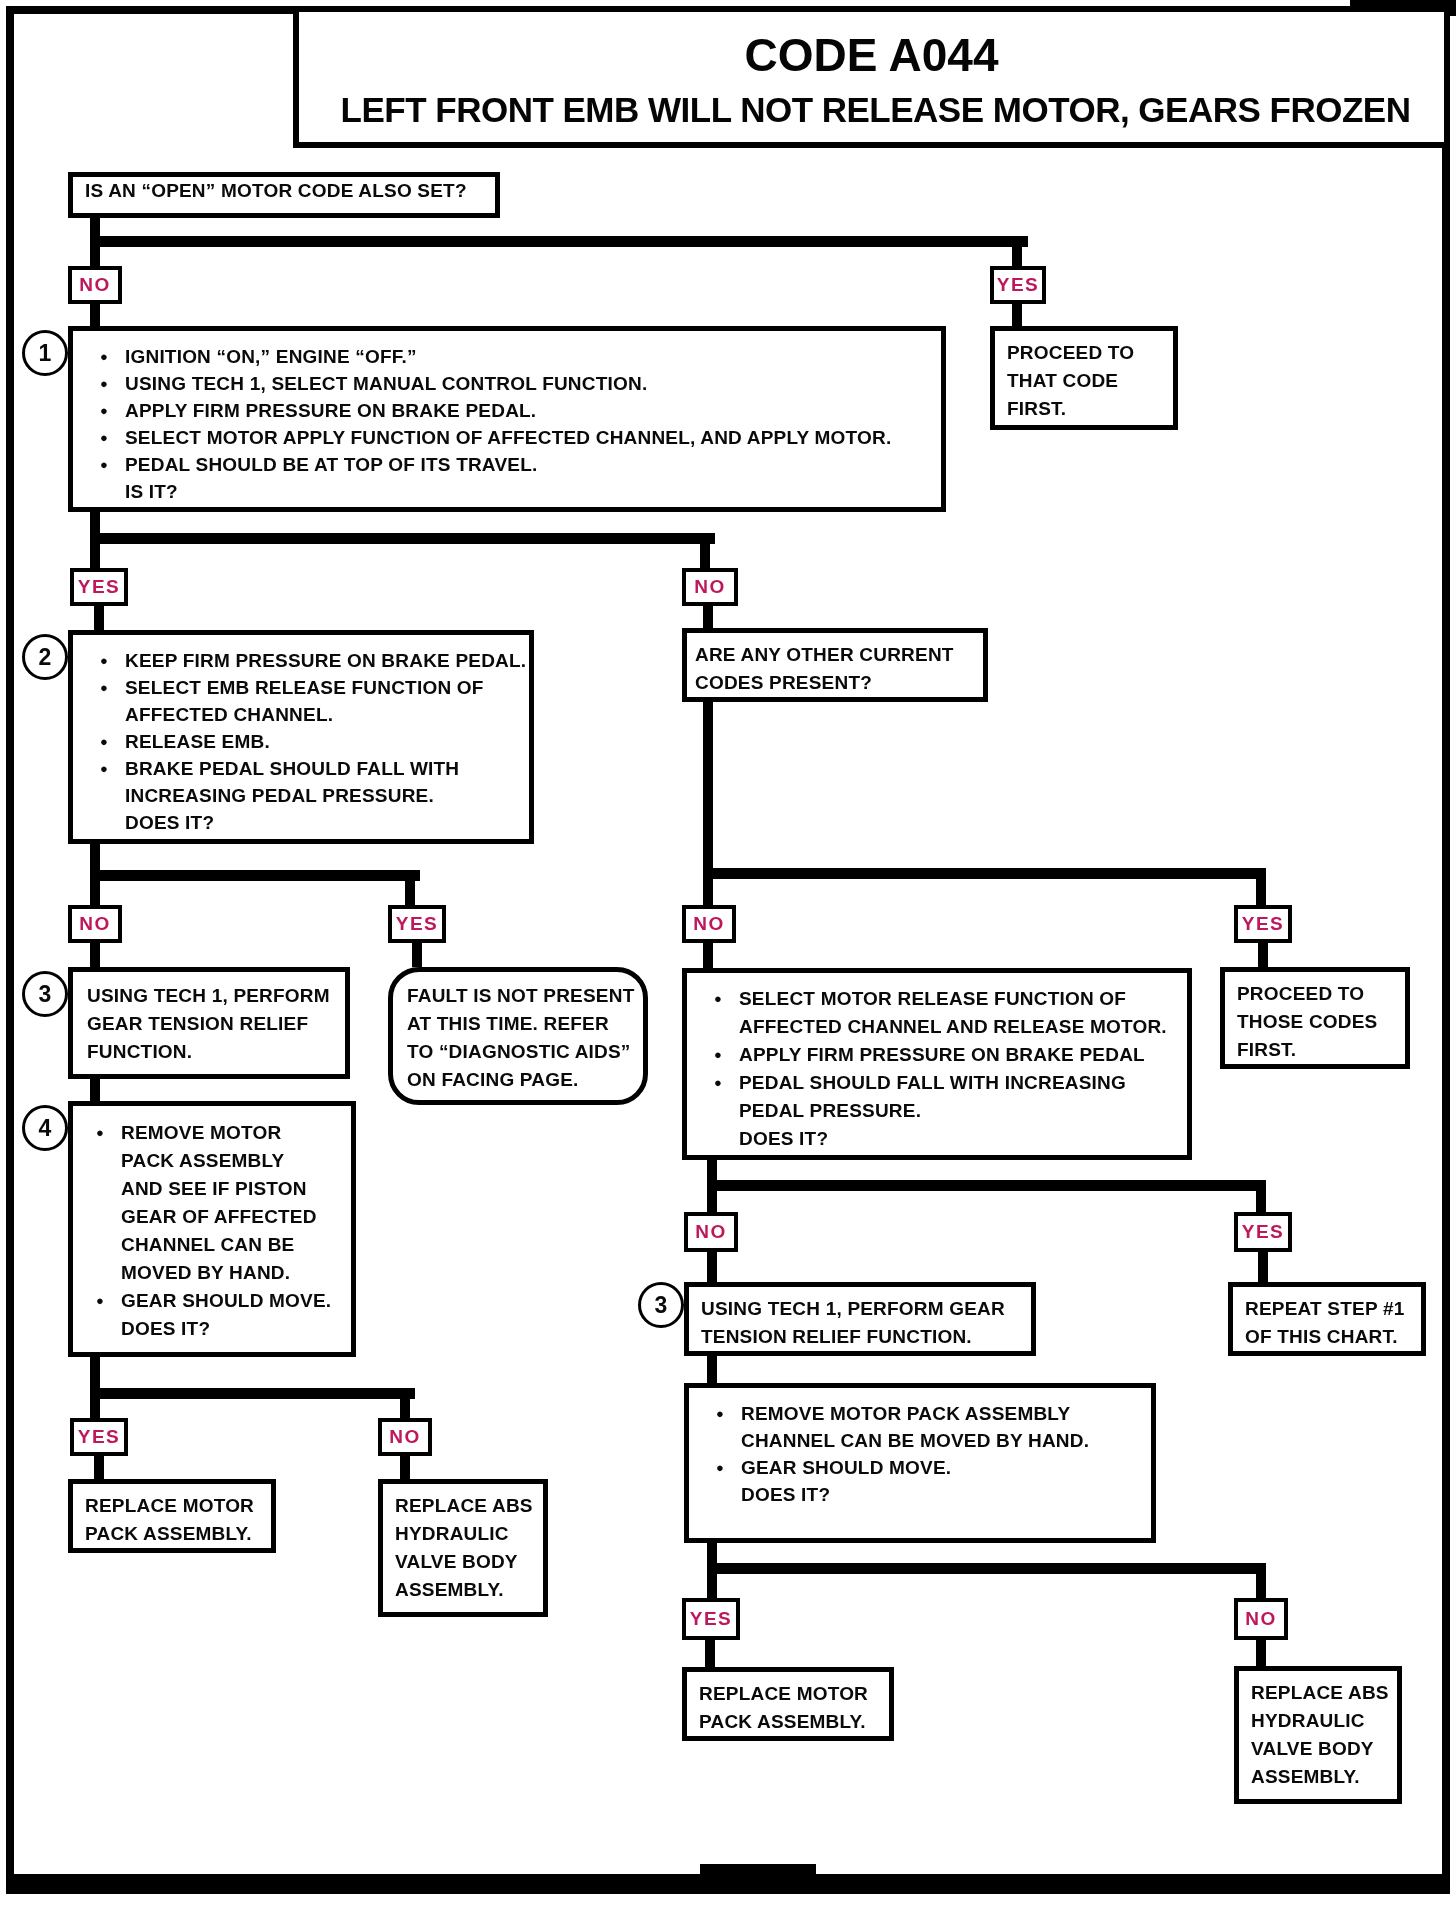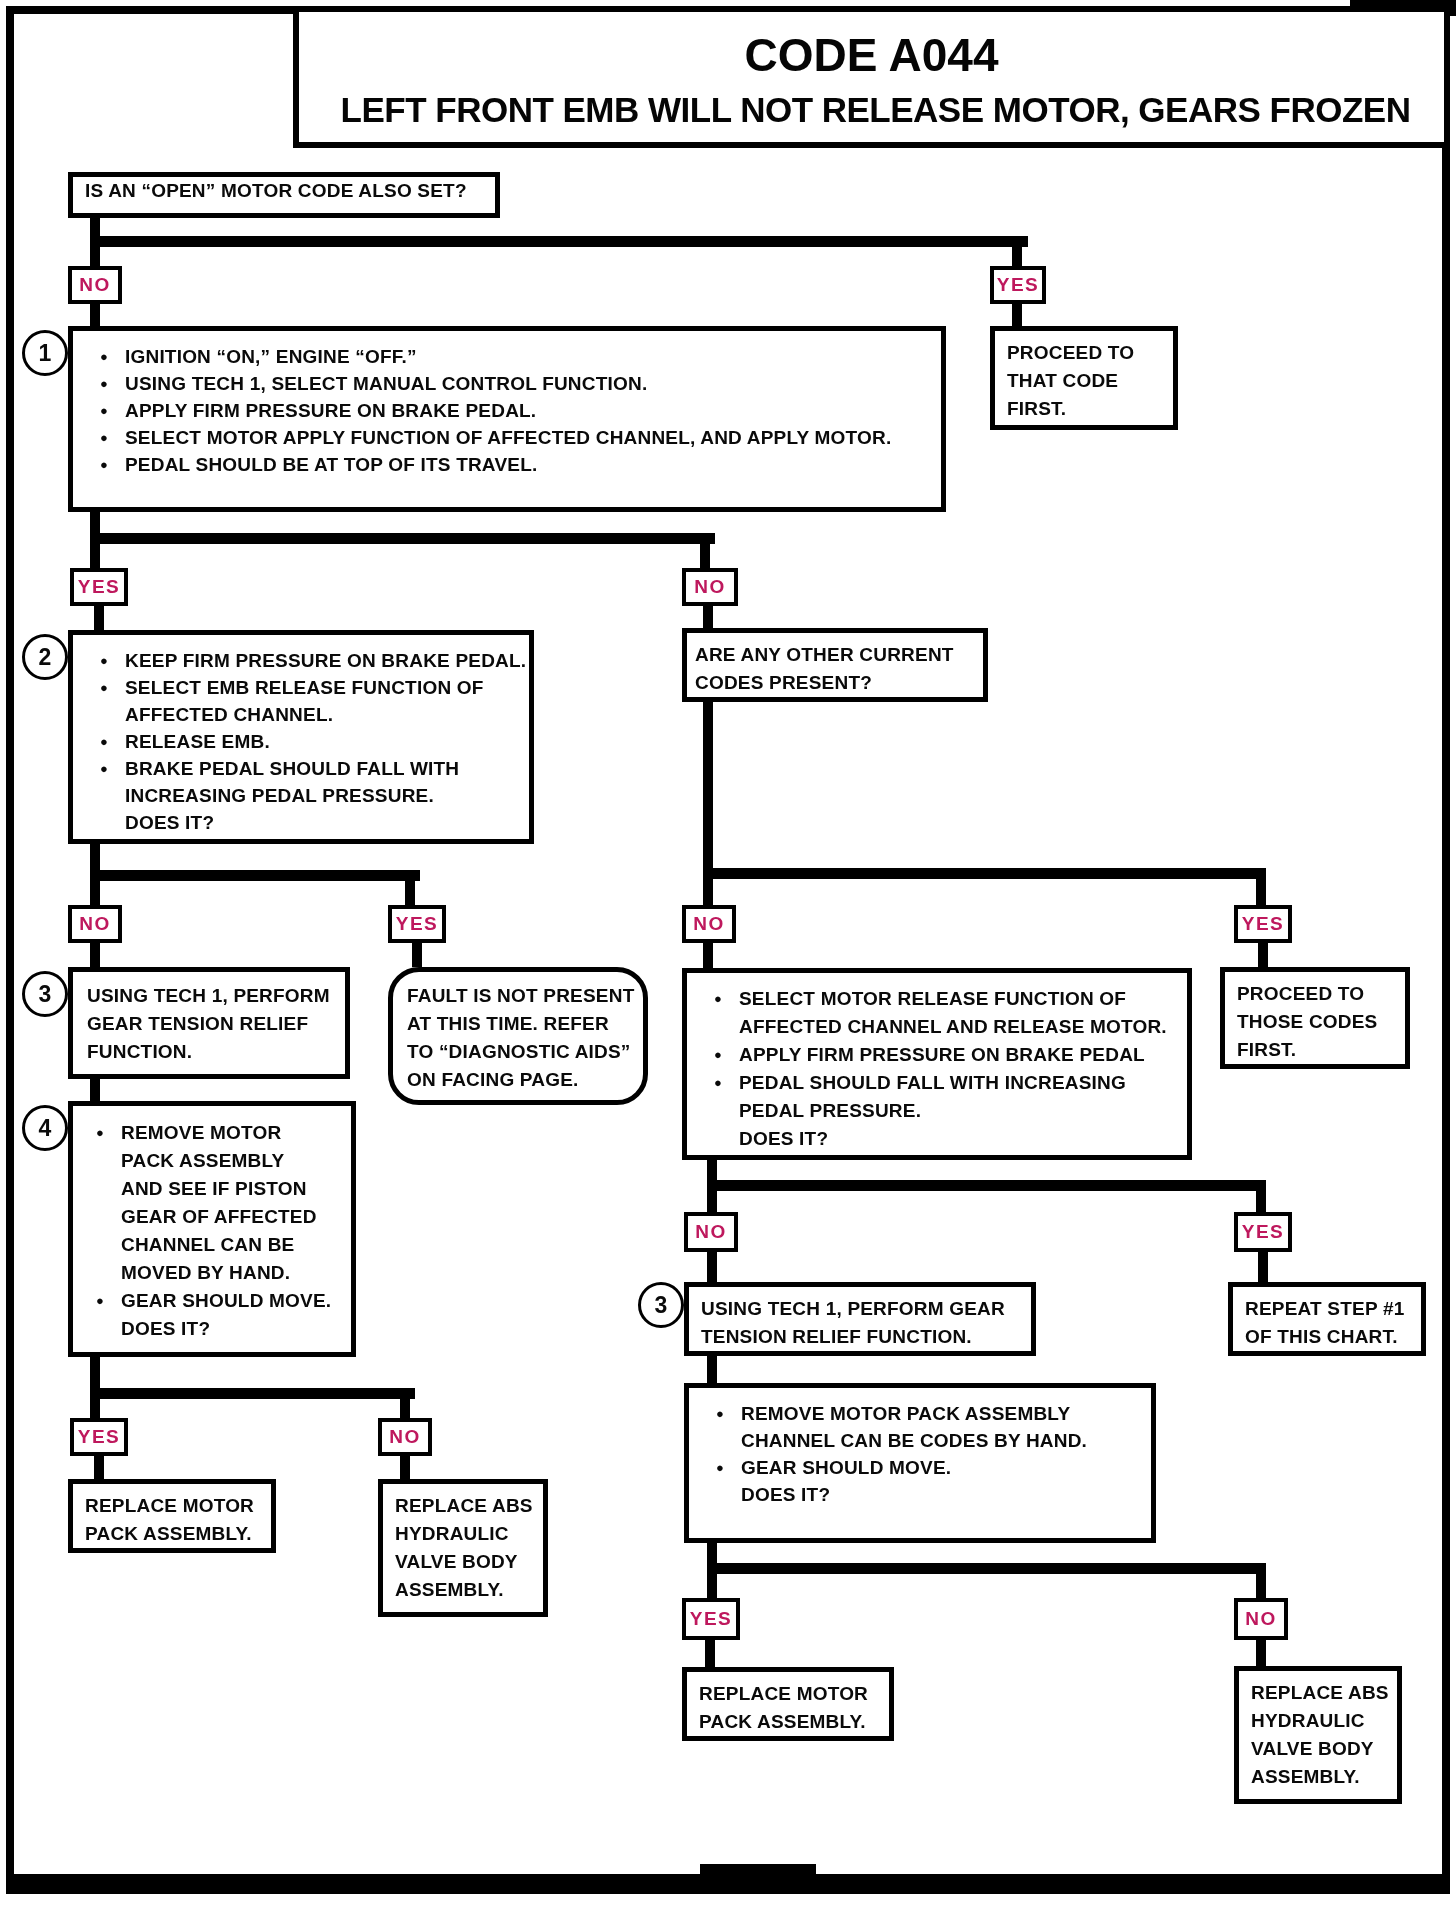--- a/index.html
+++ b/index.html
@@ -124,20 +124,24 @@
         <span class="t">APPLY FIRM PRESSURE ON BRAKE PEDAL.</span>
       </div>
     <div class="row">
         <span class="b">●</span>
         <span class="t">SELECT MOTOR APPLY FUNCTION OF AFFECTED CHANNEL, AND APPLY MOTOR.</span>
       </div>
     <div class="row">
         <span class="b">●</span>
         <span class="t">PEDAL SHOULD BE AT TOP OF ITS TRAVEL.</span>
       </div>
+    <div class="row">
+        <span class="b"></span>
+        <span class="t">IS IT?</span>
+      </div>
   </div>
 
   <div class="bx" style="left:990px;top:326px;width:188px;height:104px;padding:8px 12px;">
     <div class="ln">PROCEED TO</div>
     <div class="ln">THAT CODE</div>
     <div class="ln">FIRST.</div>
   </div>
 
   <div class="tag" style="left:70px;top:568px;width:58px;height:38px;">
       <span>YES</span>
@@ -323,21 +327,21 @@
     <div class="ln">OF THIS CHART.</div>
   </div>
 
   <div class="bx" style="left:684px;top:1383px;width:472px;height:160px;padding:12px 10px;">
     <div class="row">
         <span class="b">●</span>
         <span class="t">REMOVE MOTOR PACK ASSEMBLY</span>
       </div>
     <div class="row">
         <span class="b"></span>
-        <span class="t">CHANNEL CAN BE CODES BY HAND.</span>
+        <span class="t">CHANNEL CAN BE MOVED BY HAND.</span>
       </div>
     <div class="row">
         <span class="b">●</span>
         <span class="t">GEAR SHOULD MOVE.</span>
       </div>
     <div class="row">
         <span class="b"></span>
         <span class="t">DOES IT?</span>
       </div>
   </div>

